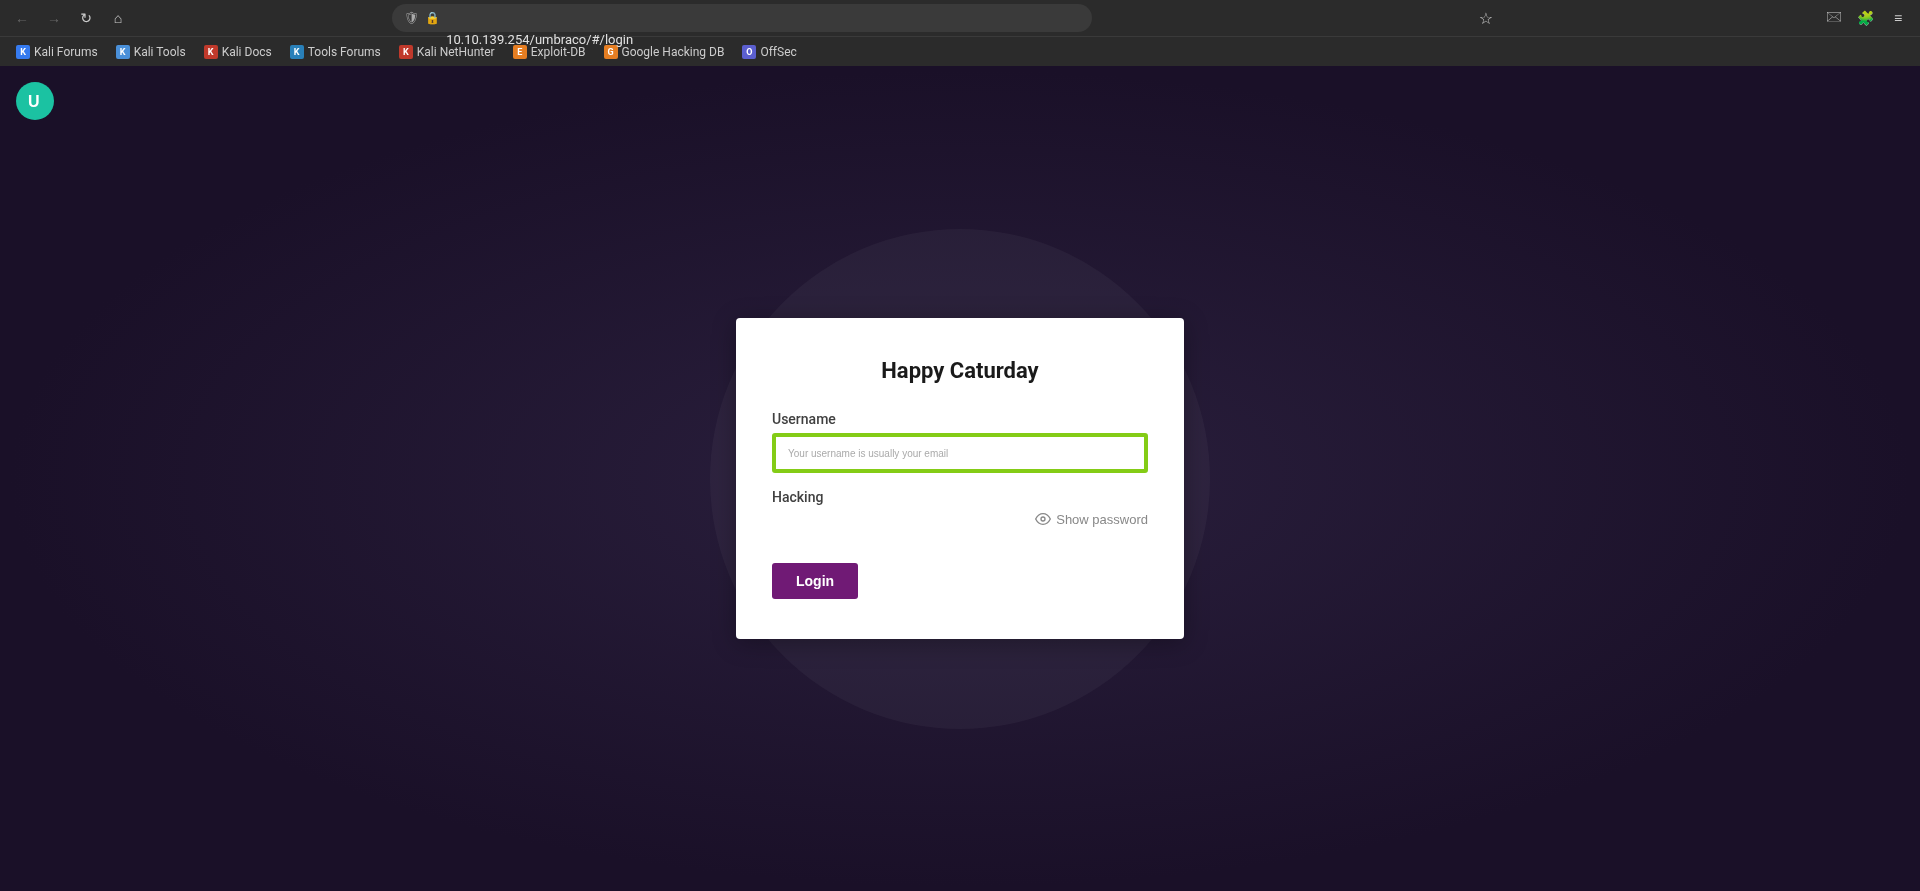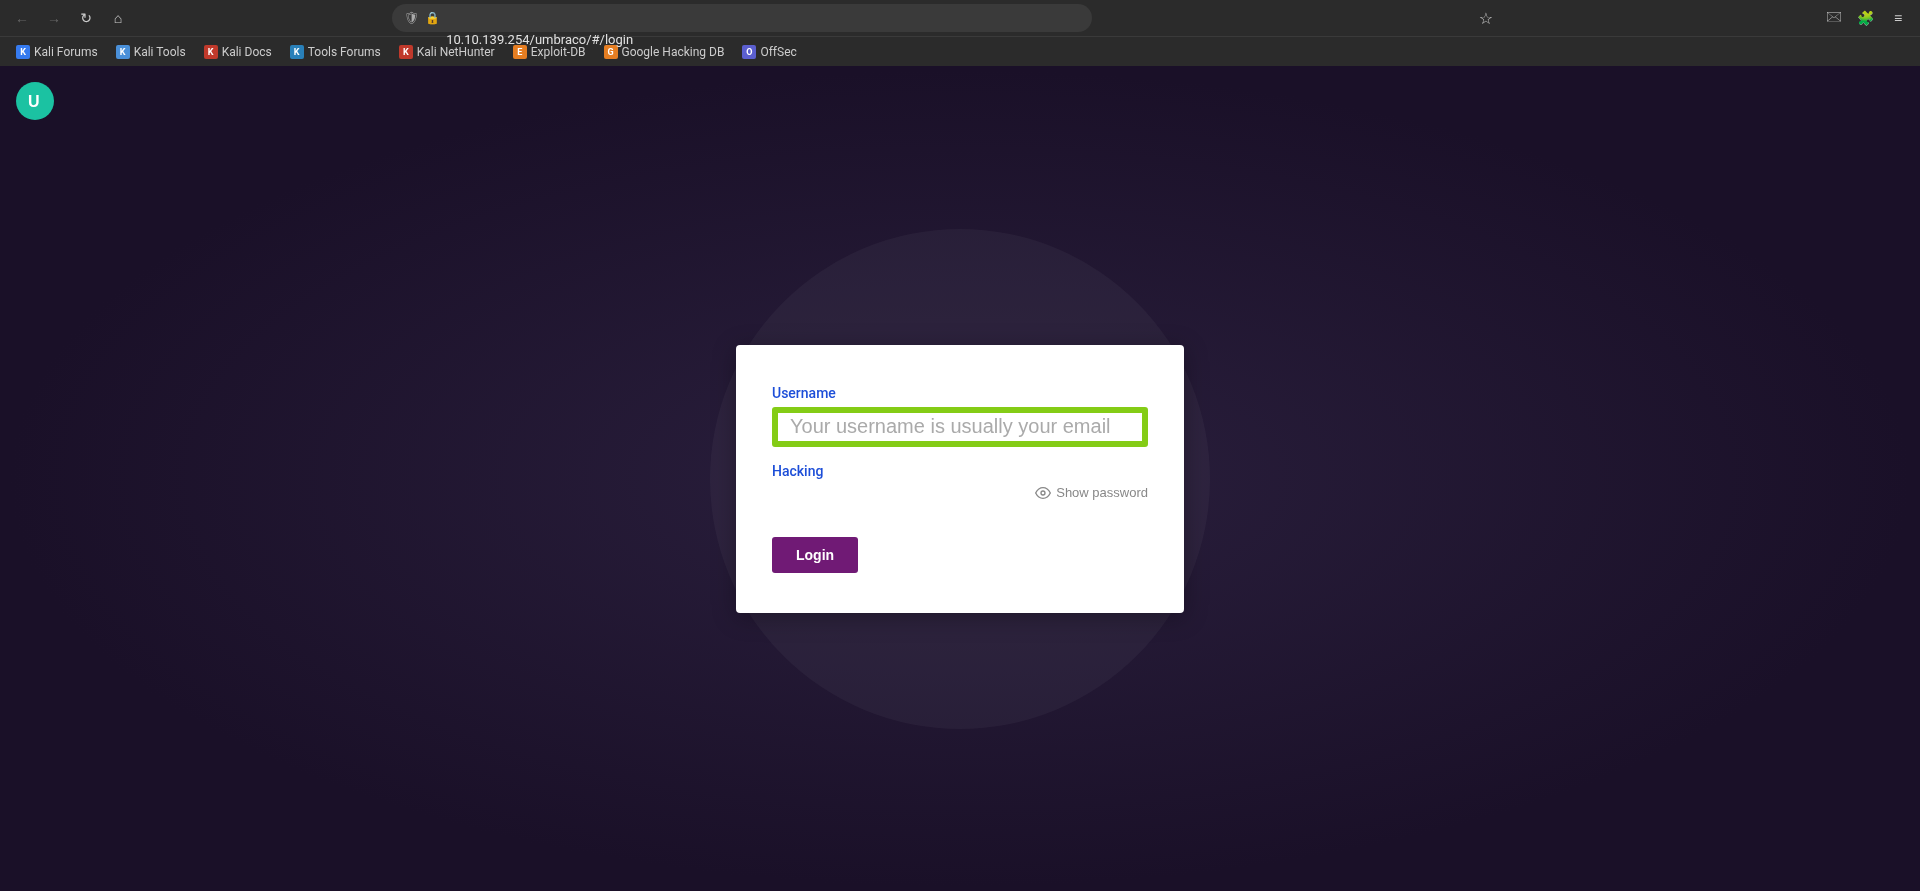--- a/index.html
+++ b/index.html
@@ -220,31 +220,31 @@
     }
 
     .form-group {
       margin-bottom: 16px;
     }
 
     .form-label {
       display: block;
       font-size: 14px;
       font-weight: 500;
-      color: #1d4ed8;
+      color: #404040;
       margin-bottom: 6px;
     }
 
     .form-input {
       width: 100%;
       height: 40px;
-      border: 6px solid #84cc16;
+      border: 4px solid #84cc16;
       border-radius: 3px;
       padding: 0 12px;
-      font-size: 20px;
+      font-size: 10px;
       color: #333;
       outline: none;
       background: #fff;
     }
 
     .form-input::placeholder {
       color: #aaa;
     }
 
     .password-actions {
@@ -356,20 +356,21 @@
   <div class="bg-overlay"></div>
   <div class="bg-circle"></div>
 
   <div class="umbraco-logo">
     <svg width="20" height="20" viewBox="0 0 20 20" fill="white">
       <text x="3" y="16" font-size="16" font-weight="bold" font-family="sans-serif">U</text>
     </svg>
   </div>
 
   <div class="login-card">
+    <h1 class="login-title">Happy Caturday</h1>
 
     <div class="form-group">
       <label class="form-label">Username</label>
       <input class="form-input" type="text" placeholder="Your username is usually your email" style="">
     </div>
 
     <div class="form-group">
       <label class="form-label">Hacking</label>
       <div class="password-actions">
         <button class="show-password-btn">

